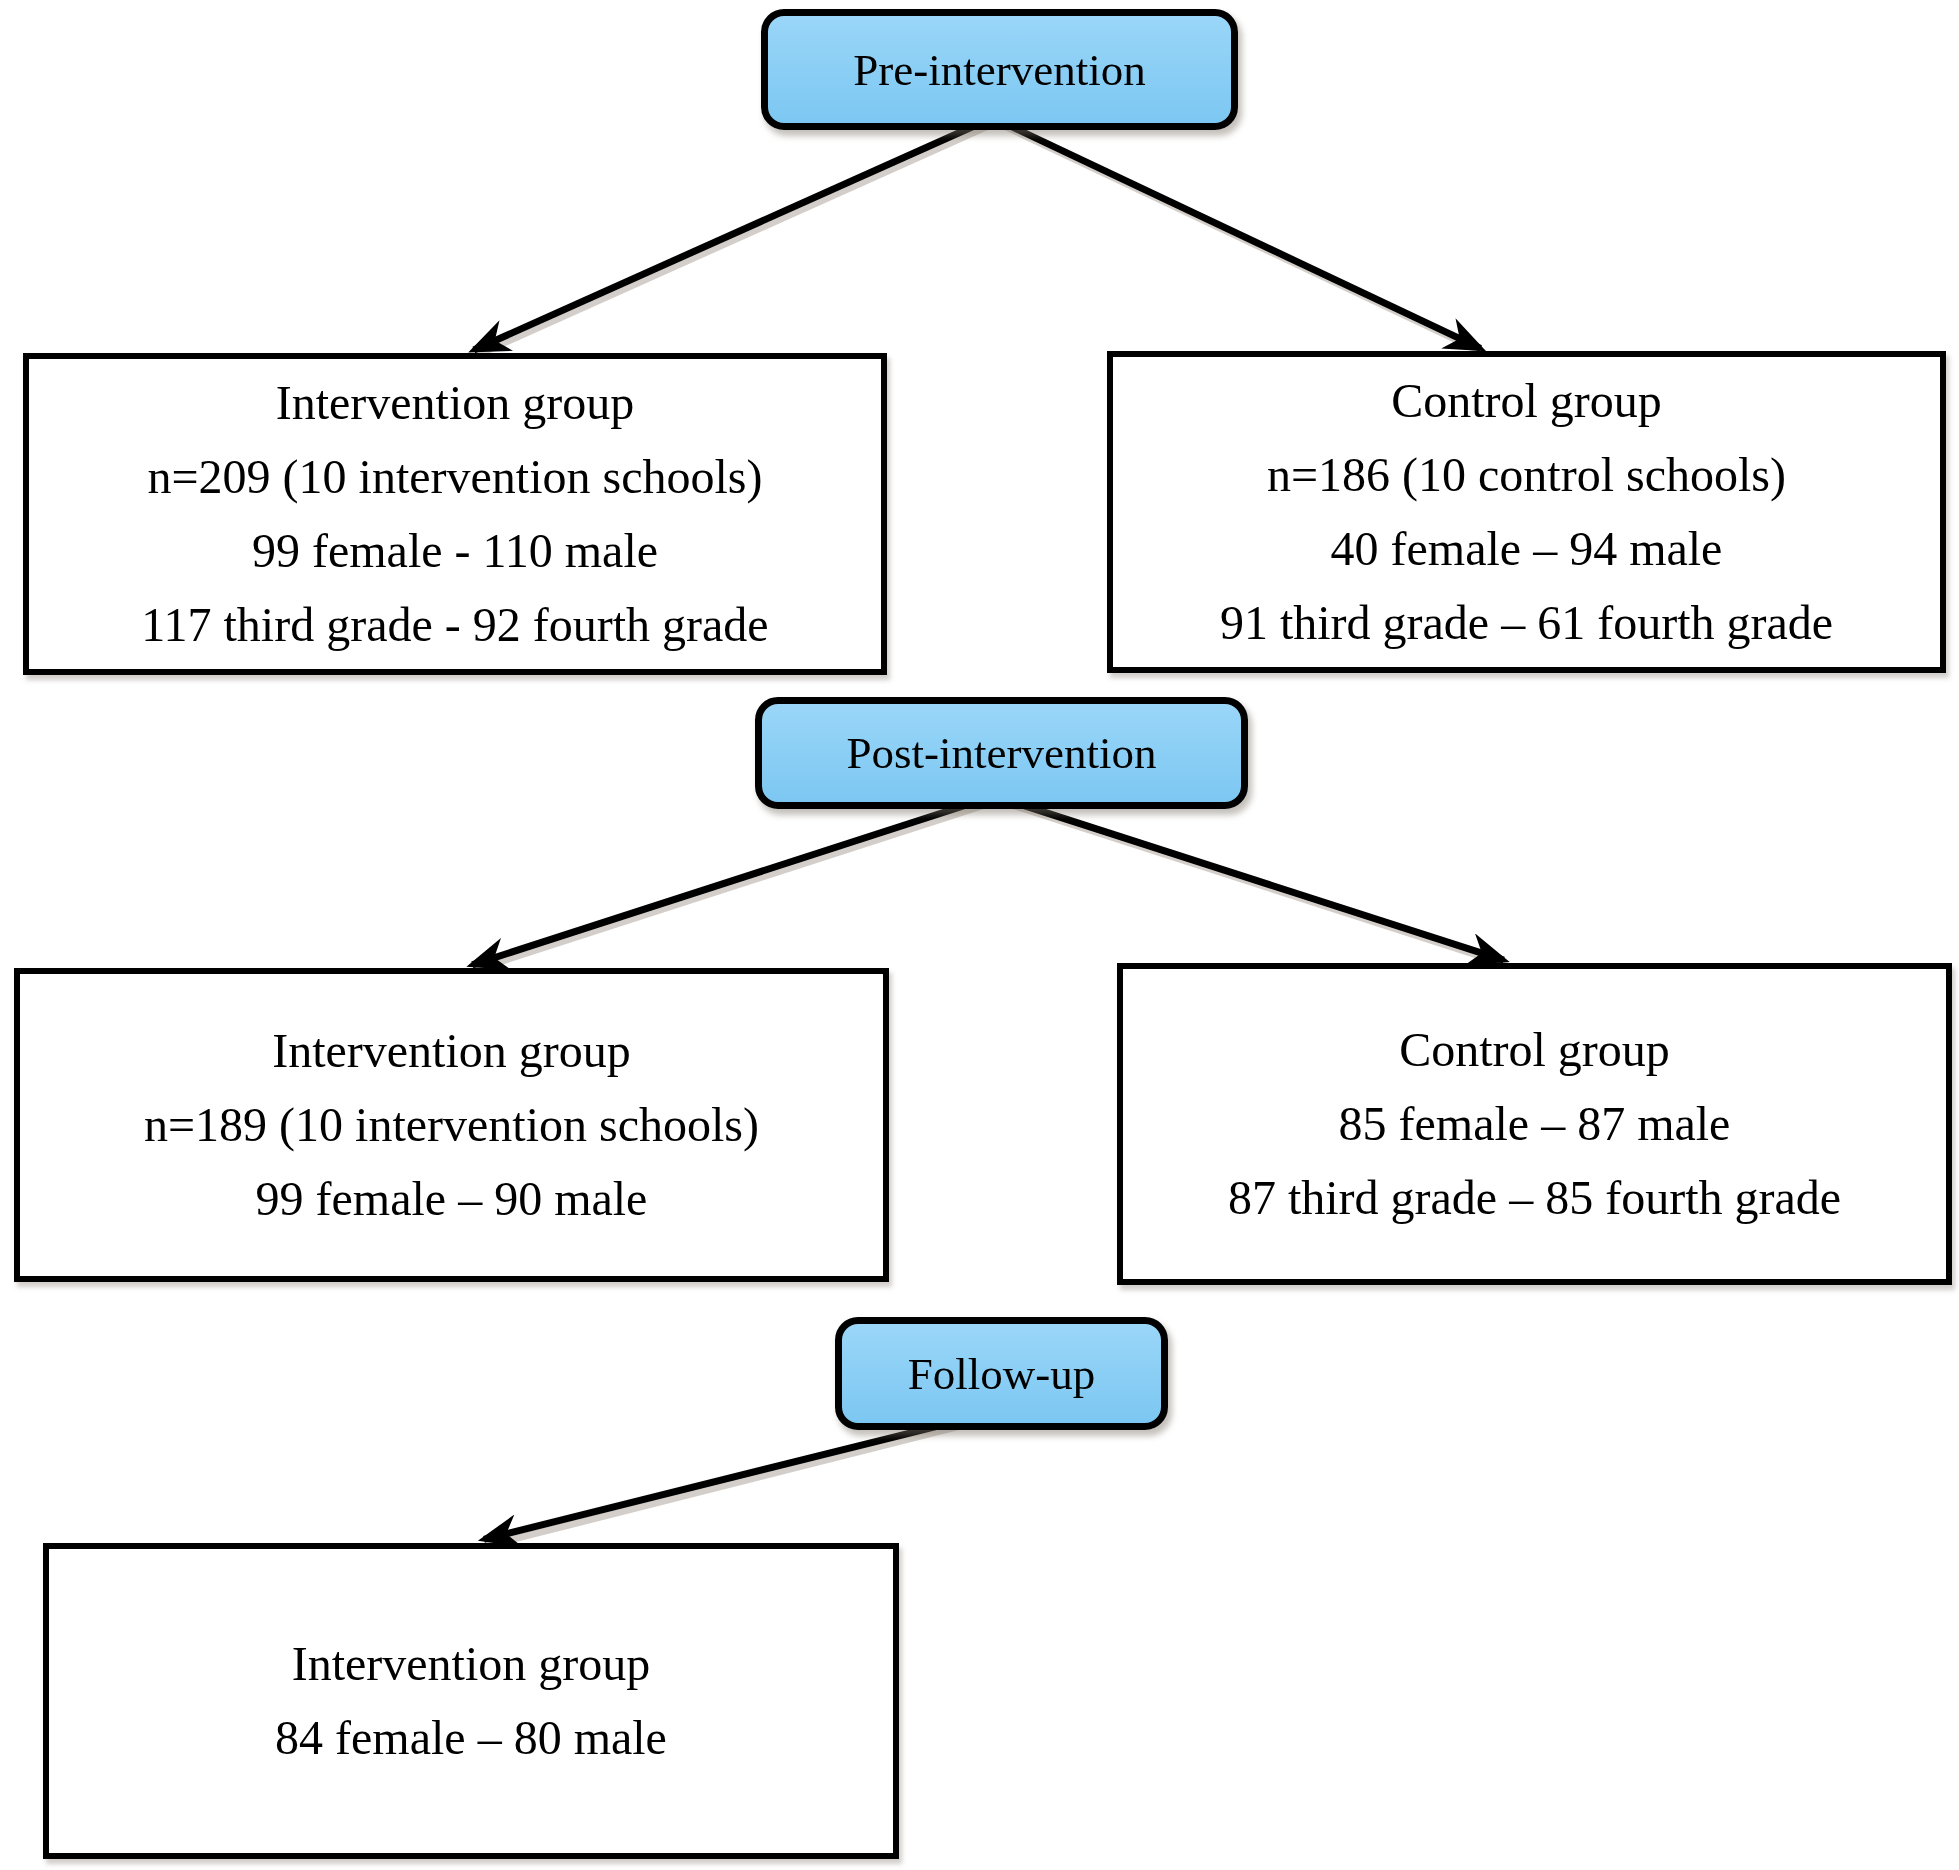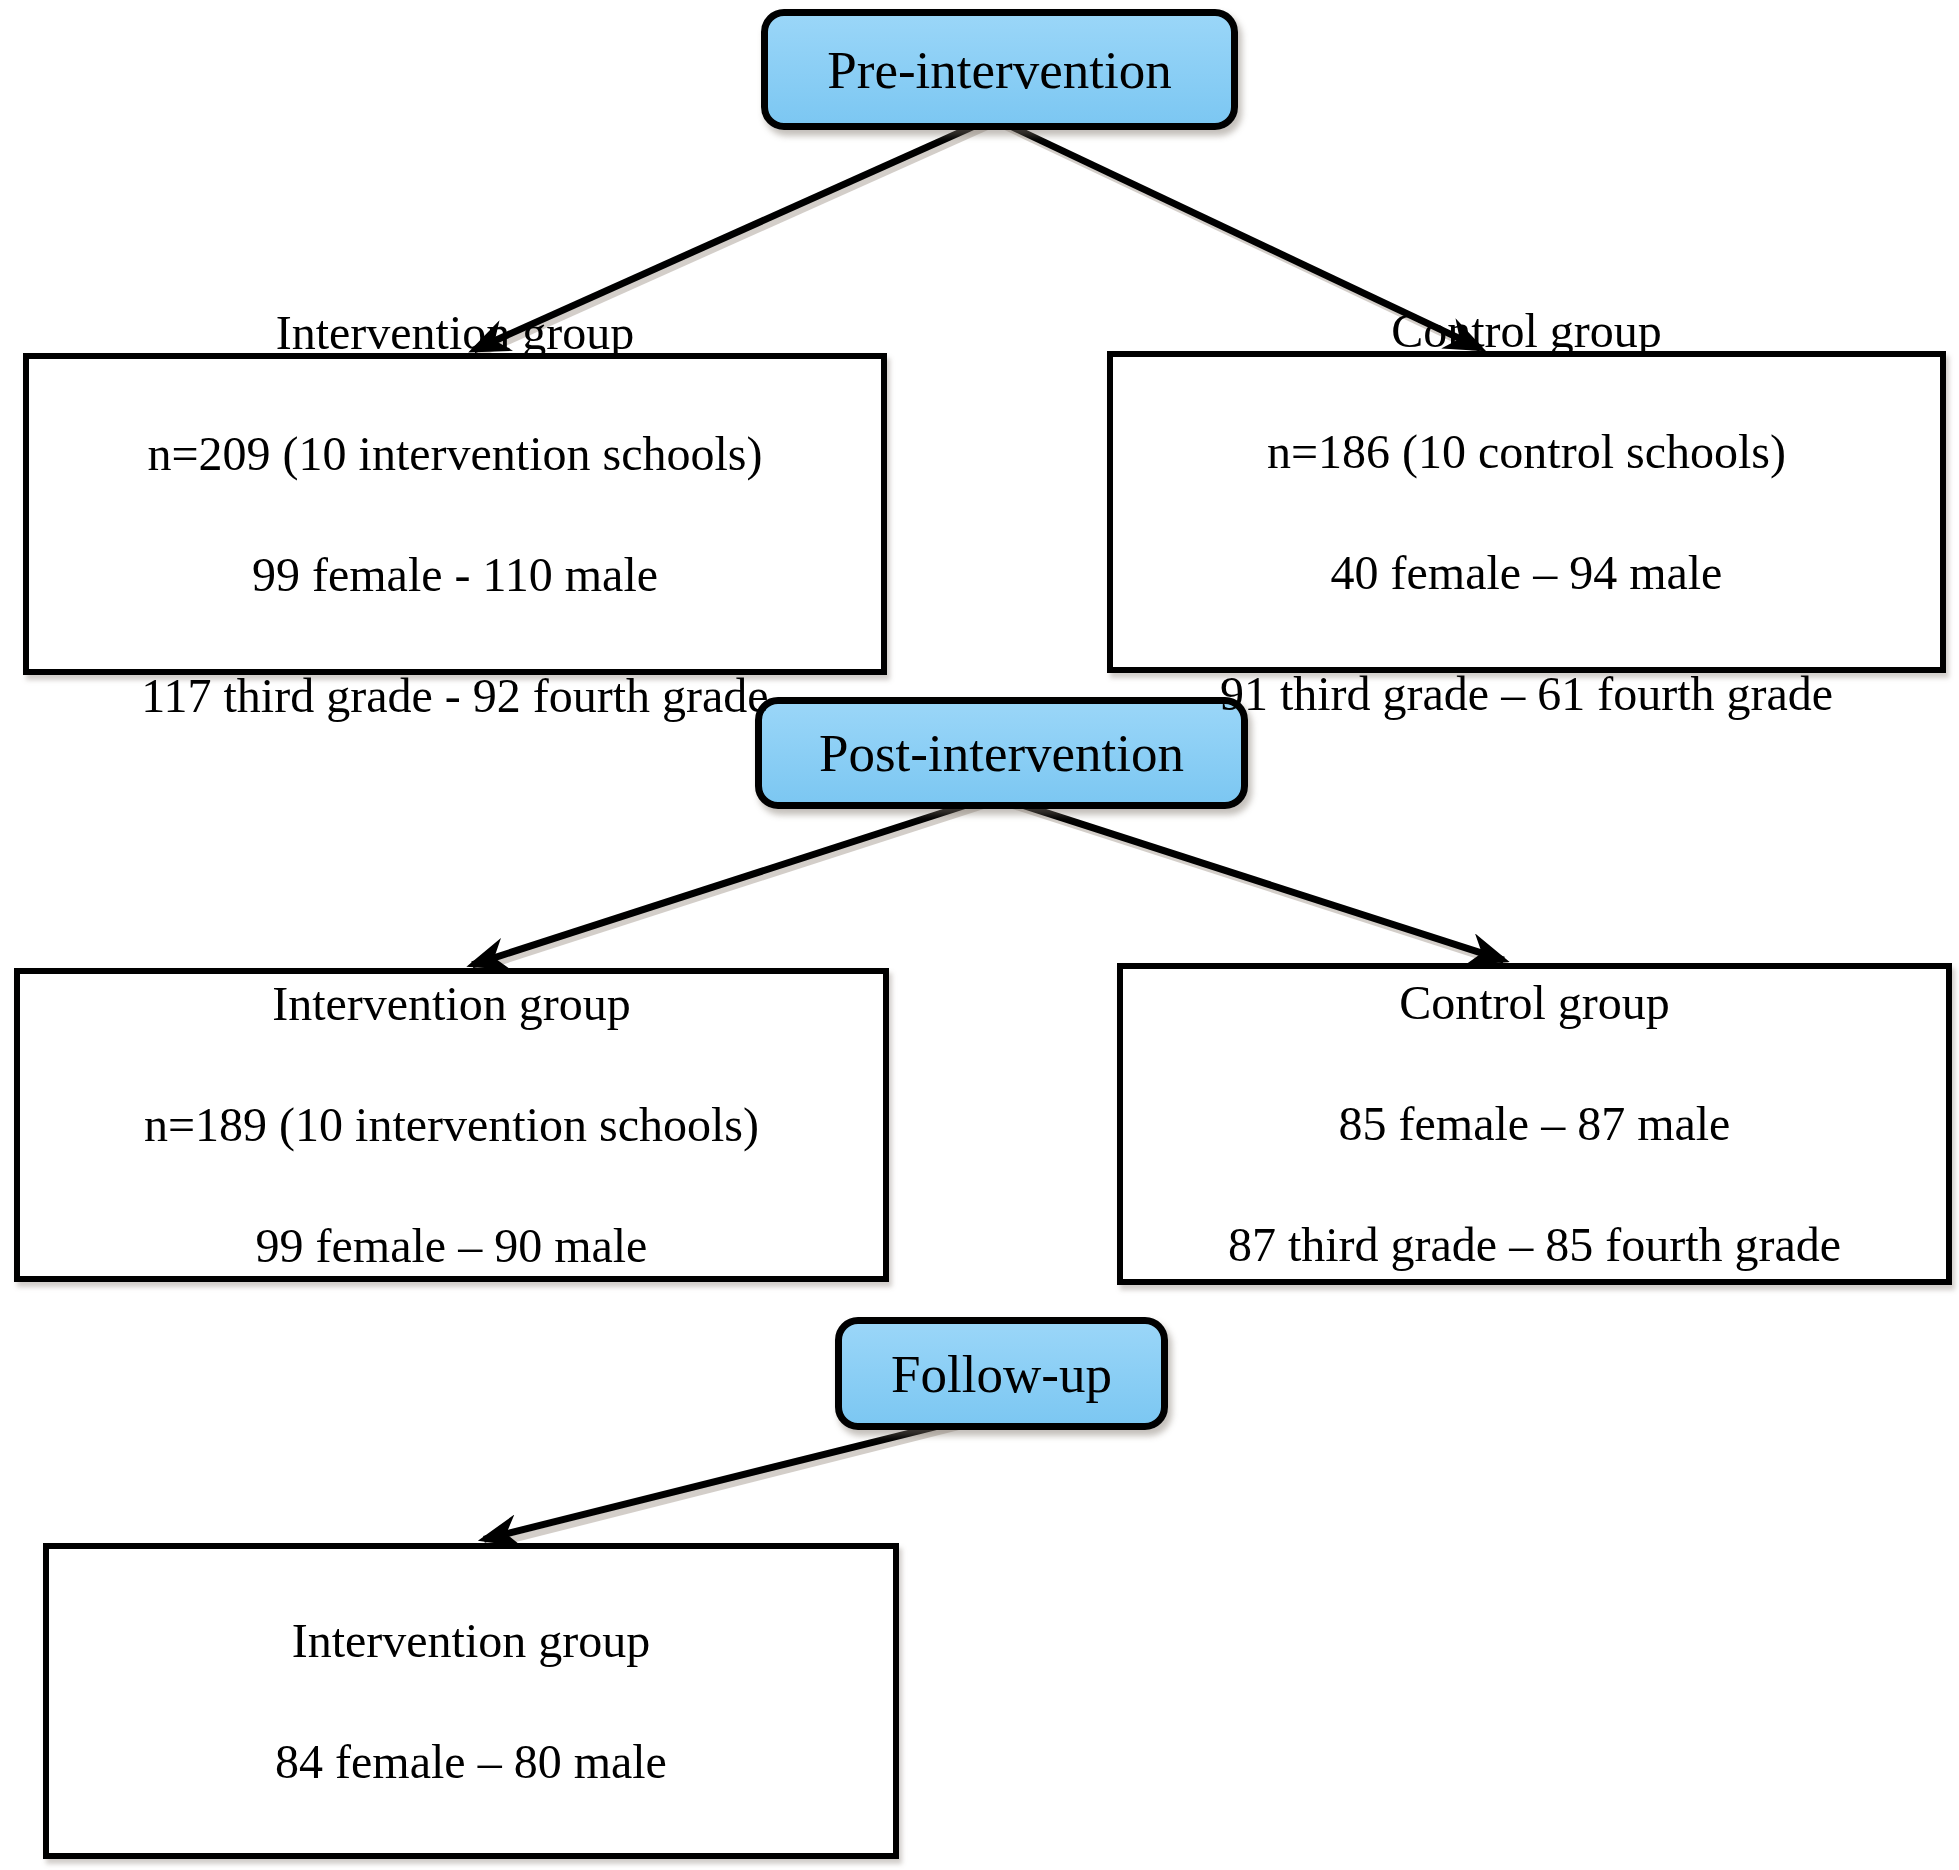--- a/index.html
+++ b/index.html
@@ -16,34 +16,33 @@
   .arrows .line   { stroke:var(--arrow,#000); stroke-width:9; fill:none; }
   #arrowhead path { fill:var(--arrow,#000); }
 
   .stage {
     position:absolute;
     display:flex; align-items:center; justify-content:center;
     background:linear-gradient(180deg, var(--stage-fill-top,#9AD6F8) 0%, var(--stage-fill,#7CC7F2) 100%);
     border:7px solid var(--stage-border,#000);
     border-radius:23px;
     box-shadow:3.9px 5.4px 6.2px rgba(125,115,105,.45);
-    font-size:53px;
+    font-size:45px;
     white-space:nowrap;
   }
   .box {
     position:absolute;
     background:#fff;
     border:6.2px solid var(--box-border,#000);
     box-shadow:3.1px 4.6px 4.6px rgba(125,115,105,.35);
     display:flex; flex-direction:column; justify-content:center;
     text-align:center;
     font-size:48px;
     line-height:74px;
     white-space:nowrap;
-    gap:47px;
   }
   .box .line { padding:0 4.6px; }
 </style>
 </head>
 <body>
 
 <div class="canvas">
 
   <svg class="arrows" viewBox="0 0 2530 2415" xmlns="http://www.w3.org/2000/svg">
     <defs>

